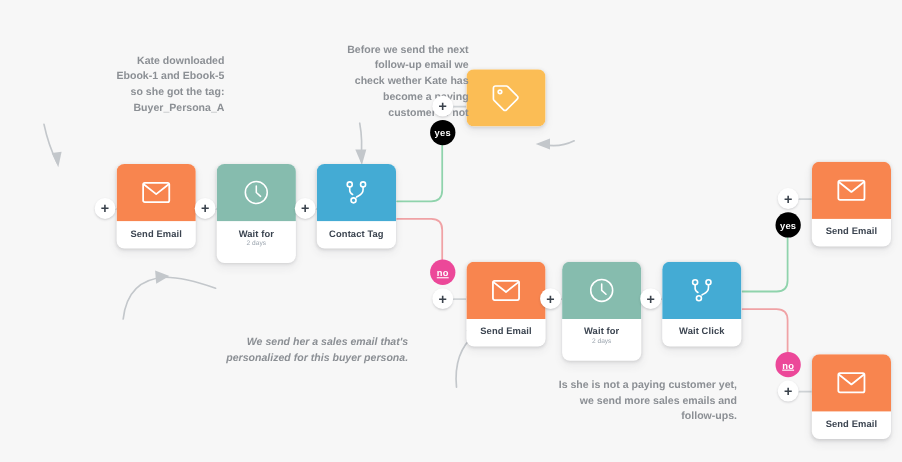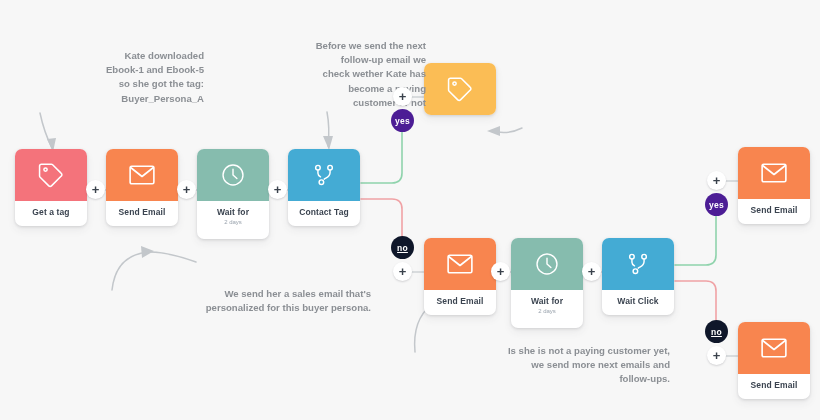--- a/index.html
+++ b/index.html
@@ -58,22 +58,22 @@
   }
 
   
   .badge{
     position:absolute;z-index:5;
     width:23px;height:23px;border-radius:50%;
     display:flex;align-items:center;justify-content:center;
     color:#ffffff;font-size:8.5px;font-weight:bold;
     letter-spacing:.2px;
   }
-  .badge.yes{background:#4c1d95;}
-  .badge.no{background:#0f172a;text-decoration:underline;}
+  .badge.yes{background:#000000;}
+  .badge.no{background:#ec4899;text-decoration:underline;}
 
   
   .note{
     position:absolute;z-index:4;
     font-size:9.6px;line-height:1.48;
     font-weight:bold;
     color:#8b8f94;
     white-space:pre-line;
     text-align:right;
   }
@@ -140,38 +140,27 @@
 so she got the tag:
 Buyer_Persona_A</div>
 
   <div class="note" style="left:256px;top:39px;width:170px;">Before we send the next
 follow-up email we
 check wether Kate has
 become a paying
 customer or not</div>
 
 
-  <div class="note" style="left:121px;top:287px;width:250px;">We send her a sales email that's
+  <div class="note" style="left:121px;top:305px;width:250px;font-style:italic;">We send her a sales email that's
 personalized for this buyer persona.</div>
 
   <div class="note" style="left:420px;top:344px;width:250px;">Is she is not a paying customer yet,
-we send more next emails and
+we send more sales emails and
 follow-ups.</div>
 
-  <div class="node" style="left:15px;top:149px;">
-    <div class="head" style="background:#f4737b;">
-      <svg class="ico" width="28" height="28" viewBox="0 0 24 24" fill="none" stroke="#ffffff" stroke-width="1.3" stroke-linecap="round" stroke-linejoin="round">
-        <path d="M20.6 13.1 12.4 21.3a1.6 1.6 0 0 1-2.3 0L2.7 13.9a1.6 1.6 0 0 1-.5-1.1V4.3c0-.9.7-1.6 1.6-1.6h8.5c.4 0 .8.2 1.1.5l7.2 7.2a1.6 1.6 0 0 1 0 2.7z"></path>
-        <circle cx="7.3" cy="7.3" r="1.4"></circle>
-      </svg>
-    </div>
-    <div class="body">
-      <div class="title">Get a tag</div>
-    </div>
-  </div>
 
   <div class="plus" style="left:86px;top:180px;">+</div>
 
   <div class="node" style="left:106px;top:149px;">
     <div class="head" style="background:#f8854f;">
       <svg class="ico" width="30" height="30" viewBox="0 0 24 24" fill="none" stroke="#ffffff" stroke-width="1.3" stroke-linecap="round" stroke-linejoin="round">
         <rect x="2.5" y="5" width="19" height="14" rx="1.2"></rect>
         <path d="M2.9 6 12 13.2 21.1 6"></path>
       </svg>
     </div>

